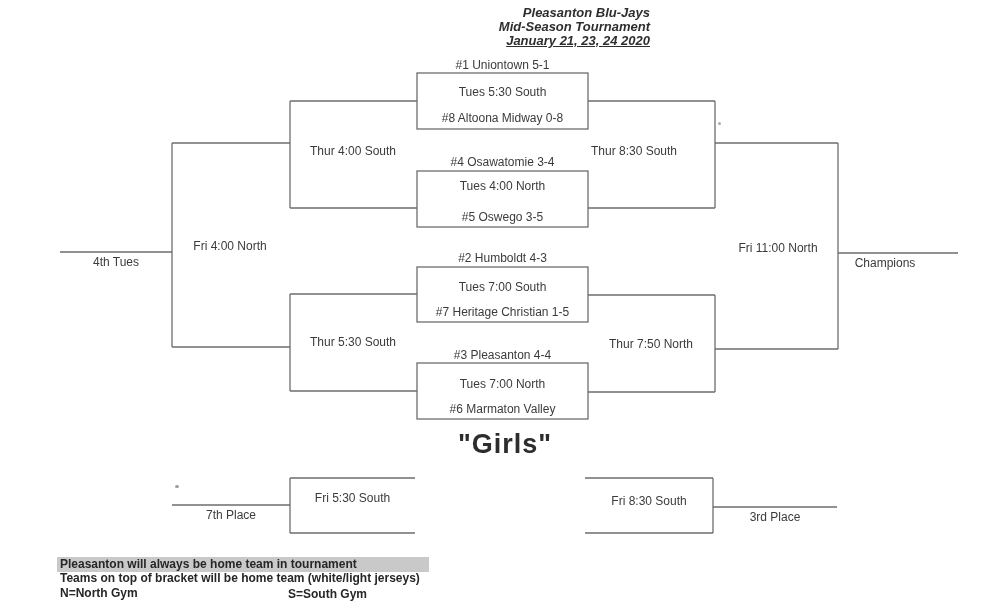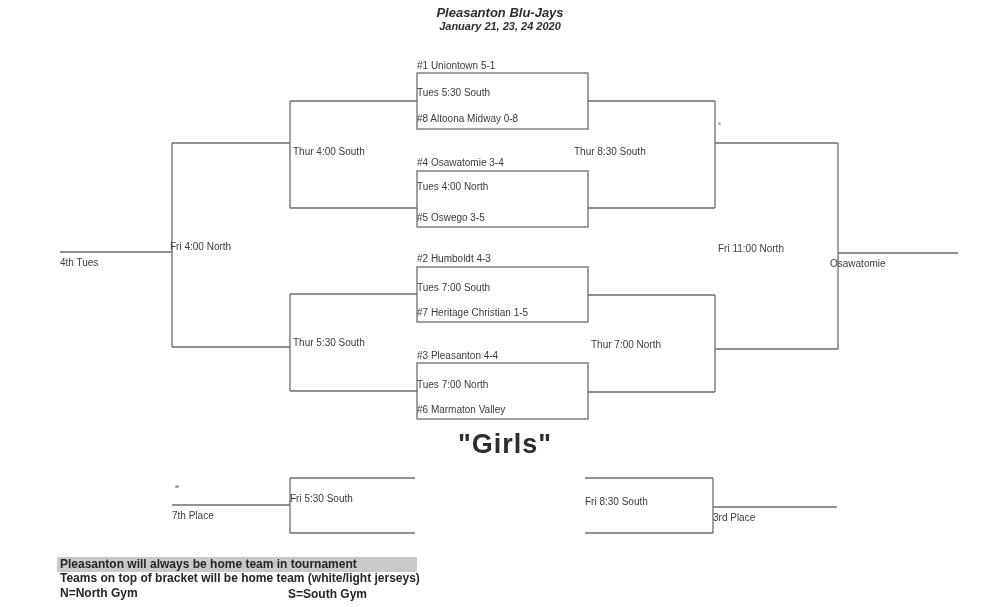--- a/index.html
+++ b/index.html
@@ -6,49 +6,49 @@
   #page{
     position:relative;
     width:1000px;height:607px;
     background:#ffffff;
     font-family:"Liberation Sans", sans-serif;
     overflow:hidden;
   }
   #bracket-svg{position:absolute;left:0;top:0;}
   .lbl{
     position:absolute;
-    font-size:10px;
+    font-size:12px;
     line-height:13px;
     color:#3b3b3b;
-    text-align:left;
+    text-align:center;
     white-space:nowrap;
   }
   .team{left:417px;width:171px;}
   .title-block{
     position:absolute;left:350px;top:6px;width:300px;
-    text-align:center;color:#2e2e2e;
+    text-align:right;color:#2e2e2e;
     font-style:italic;font-weight:bold;
   }
   .title-line{font-size:13px;line-height:14px;}
-  .date-line{font-size:11px;line-height:13px;}
+  .date-line{font-size:13px;line-height:13px;text-decoration:underline;}
   .division{
     position:absolute;left:400px;top:429px;width:210px;
     text-align:center;
     font-size:27px;font-weight:bold;color:#2d2d2d;
     letter-spacing:1px;
   }
   .note{
     position:absolute;
     font-size:12px;line-height:13px;
     font-weight:bold;color:#262626;
     white-space:nowrap;
   }
   .hl{
     background:#c9c9c9;
-    padding:1px 4px 1px 3px;
+    padding:1px 16px 1px 3px;
     width:353px;
   }
   .speck{position:absolute;border-radius:50%;}
 </style>
 </head>
 <body>
 
 <div id="page">
 
   <svg id="bracket-svg" width="1000" height="607" viewBox="0 0 1000 607">
@@ -98,20 +98,21 @@
         <line x1="585" y1="478" x2="713" y2="478"></line>
         <line x1="585" y1="533" x2="713" y2="533"></line>
         <line x1="713" y1="478" x2="713" y2="533"></line>
         <line x1="713" y1="507" x2="837" y2="507"></line>
       </g>
     </g>
   </svg>
 
   <div class="title-block">
     <div class="title-line">Pleasanton Blu-Jays</div>
+    <div class="title-line">Mid-Season Tournament</div>
     <div class="date-line">January 21, 23, 24 2020</div>
   </div>
 
   <div class="lbl team" style="top:59px">#1 Uniontown 5-1</div>
   <div class="lbl team" style="top:86px">Tues 5:30 South</div>
   <div class="lbl team" style="top:112px">#8 Altoona Midway 0-8</div>
 
   <div class="lbl team" style="top:156px">#4 Osawatomie 3-4</div>
   <div class="lbl team" style="top:180px">Tues 4:00 North</div>
   <div class="lbl team" style="top:211px">#5 Oswego 3-5</div>
@@ -123,23 +124,23 @@
   <div class="lbl team" style="top:349px">#3 Pleasanton 4-4</div>
   <div class="lbl team" style="top:378px">Tues 7:00 North</div>
   <div class="lbl team" style="top:403px">#6 Marmaton Valley</div>
 
   <div class="lbl" style="left:293px;top:145px;width:120px">Thur 4:00 South</div>
   <div class="lbl" style="left:293px;top:336px;width:120px">Thur 5:30 South</div>
   <div class="lbl" style="left:170px;top:240px;width:120px">Fri 4:00 North</div>
   <div class="lbl" style="left:60px;top:256px;width:112px">4th Tues</div>
 
   <div class="lbl" style="left:574px;top:145px;width:120px">Thur 8:30 South</div>
-  <div class="lbl" style="left:591px;top:338px;width:120px">Thur 7:00 North</div>
+  <div class="lbl" style="left:591px;top:338px;width:120px">Thur 7:50 North</div>
   <div class="lbl" style="left:718px;top:242px;width:120px">Fri 11:00 North</div>
-  <div class="lbl" style="left:830px;top:257px;width:110px">Osawatomie</div>
+  <div class="lbl" style="left:830px;top:257px;width:110px">Champions</div>
 
   <div class="division">"Girls"</div>
 
   <div class="lbl" style="left:290px;top:492px;width:125px">Fri 5:30 South</div>
   <div class="lbl" style="left:172px;top:509px;width:118px">7th Place</div>
   <div class="lbl" style="left:585px;top:495px;width:128px">Fri 8:30 South</div>
   <div class="lbl" style="left:713px;top:511px;width:124px">3rd Place</div>
 
   <div class="note hl" style="left:57px;top:557px">Pleasanton will always be home team in tournament</div>
   <div class="note" style="left:60px;top:572px">Teams on top of bracket will be home team (white/light jerseys)</div>

